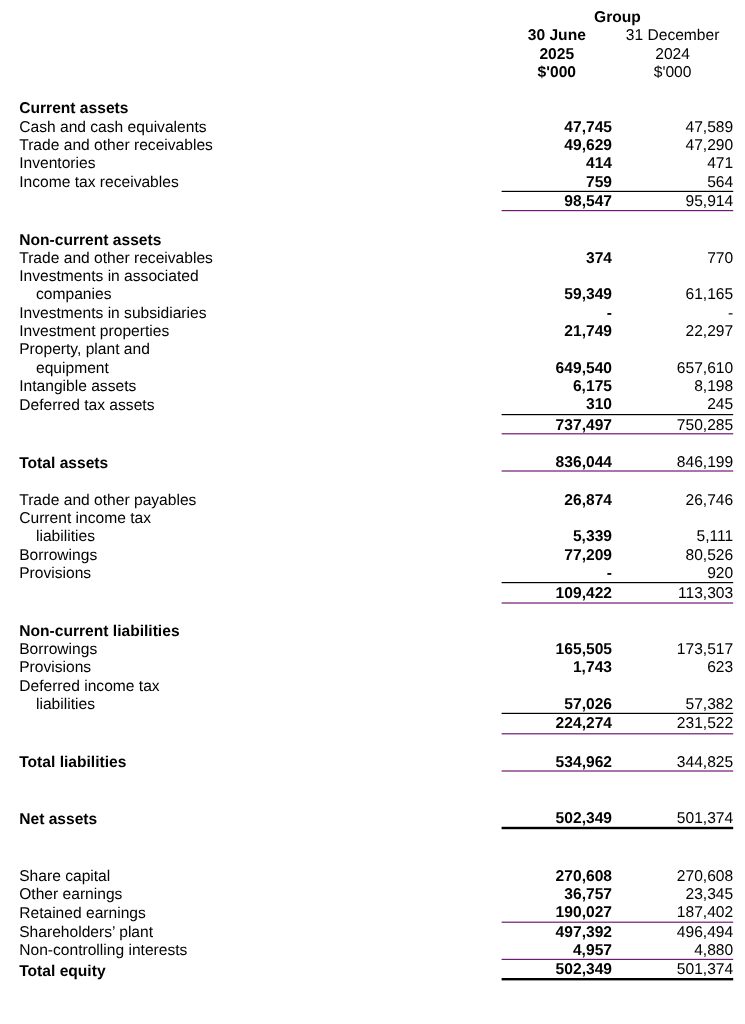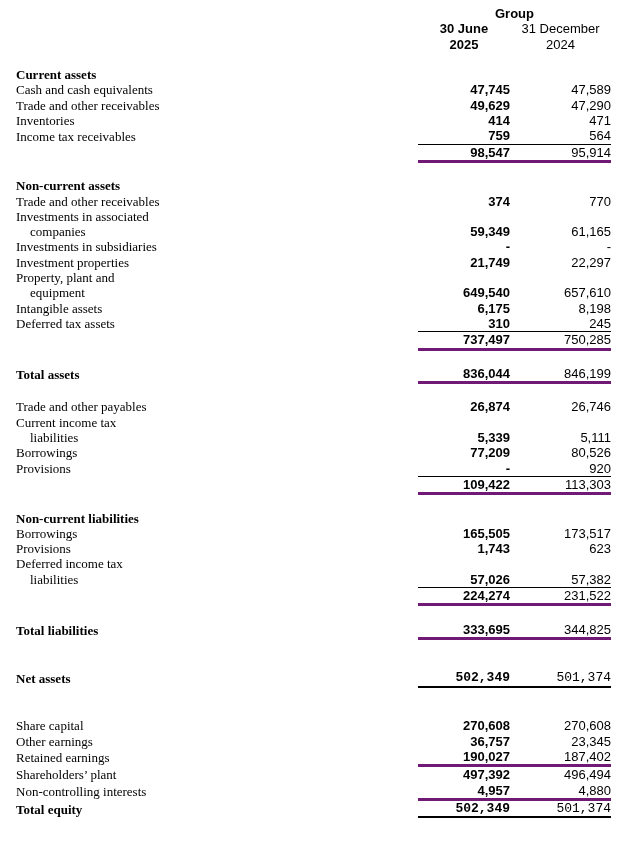--- a/index.html
+++ b/index.html
@@ -19,29 +19,29 @@
   col.c-v1 { width: 92px; }
   col.c-v2 { width: 101px; }
   td {
     padding: 0;
     line-height: 15.3px;
     height: 15.3px;
     vertical-align: bottom;
     white-space: nowrap;
     font-size: 13px;
   }
-  td.lbl { text-align: left; font-family: Liberation Serif, serif; }
+  td.lbl { text-align: left; }
   td.num { text-align: right; }
   td.n1 { font-weight: bold; }
   td.ctr { text-align: center; }
   .b { font-weight: bold; }
   td.ind { padding-left: 14px; }
   tr.bt td.num { border-top: 1px solid #000; }
-  tr.bb td.num { border-bottom: 3px solid #701a75; }
-  tr.bb2 td.num { border-bottom: 2.5px solid #000; font-family: Liberation Mono, monospace; }
+  tr.bb td.num { border-bottom: 1px solid #701a75; }
+  tr.bb2 td.num { border-bottom: 2.5px solid #000; }
   tr.sp td { height: 15.3px; line-height: 15.3px; }
 </style>
 </head>
 <body>
 
 <div class="sheet">
   <table class="fs">
     <colgroup>
       <col class="c-label">
         <col class="c-v1">
@@ -56,20 +56,25 @@
     <tr>
       <td class="lbl"></td>
       <td class="ctr b">30 June</td>
       <td class="ctr">31 December</td>
     </tr>
     <tr>
       <td class="lbl"></td>
       <td class="ctr b">2025</td>
       <td class="ctr">2024</td>
     </tr>
+    <tr>
+      <td class="lbl"></td>
+      <td class="ctr b">$'000</td>
+      <td class="ctr">$'000</td>
+    </tr>
     <tr class="sp">
           <td></td>
           <td></td>
           <td></td>
         </tr>
 
     <tr>
       <td class="lbl b">Current assets</td>
       <td></td>
           <td></td>
@@ -244,21 +249,21 @@
       <td class="num">231,522</td>
     </tr>
     <tr class="sp">
           <td></td>
           <td></td>
           <td></td>
         </tr>
 
     <tr class="bb">
       <td class="lbl b">Total liabilities</td>
-      <td class="num n1">333,695</td>
+      <td class="num n1">534,962</td>
       <td class="num">344,825</td>
     </tr>
     <tr class="sp">
           <td></td>
           <td></td>
           <td></td>
         </tr>
     <tr class="sp">
           <td></td>
           <td></td>

